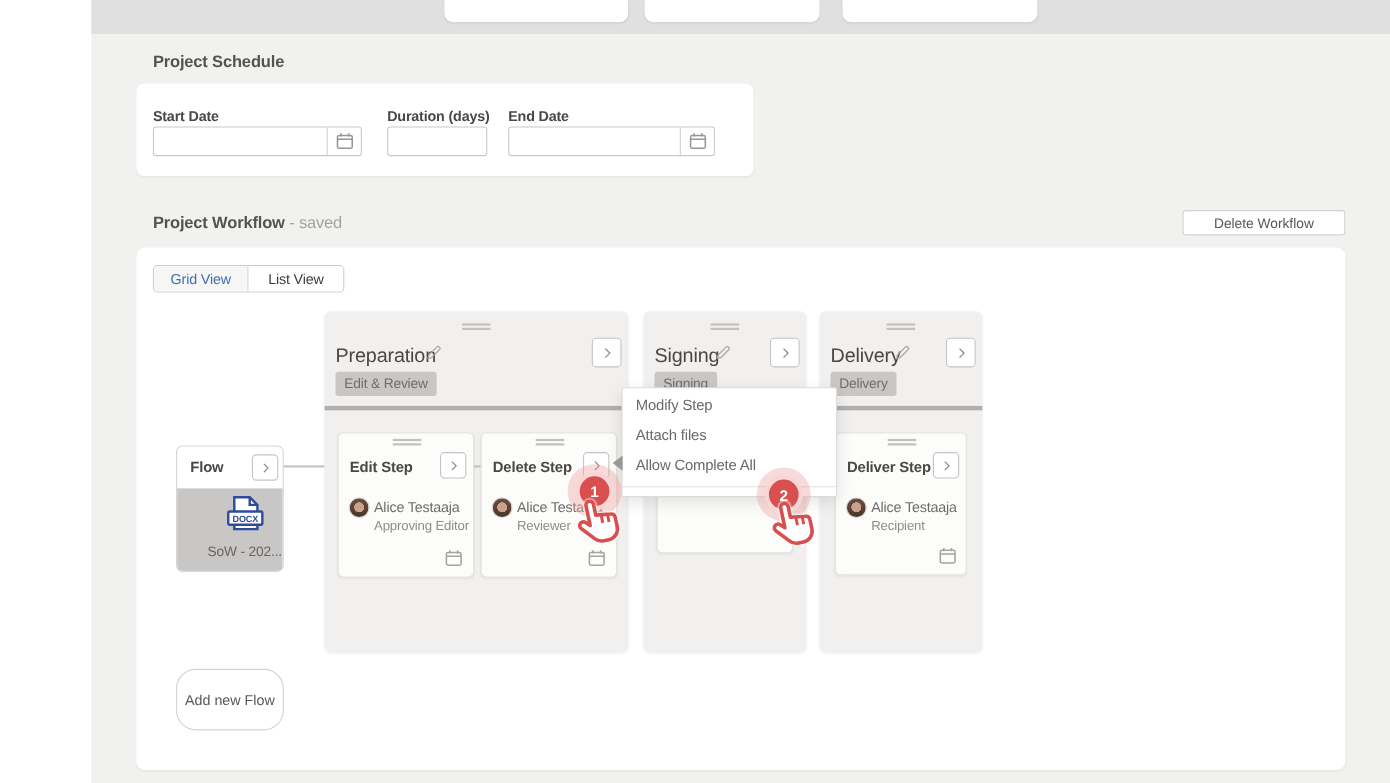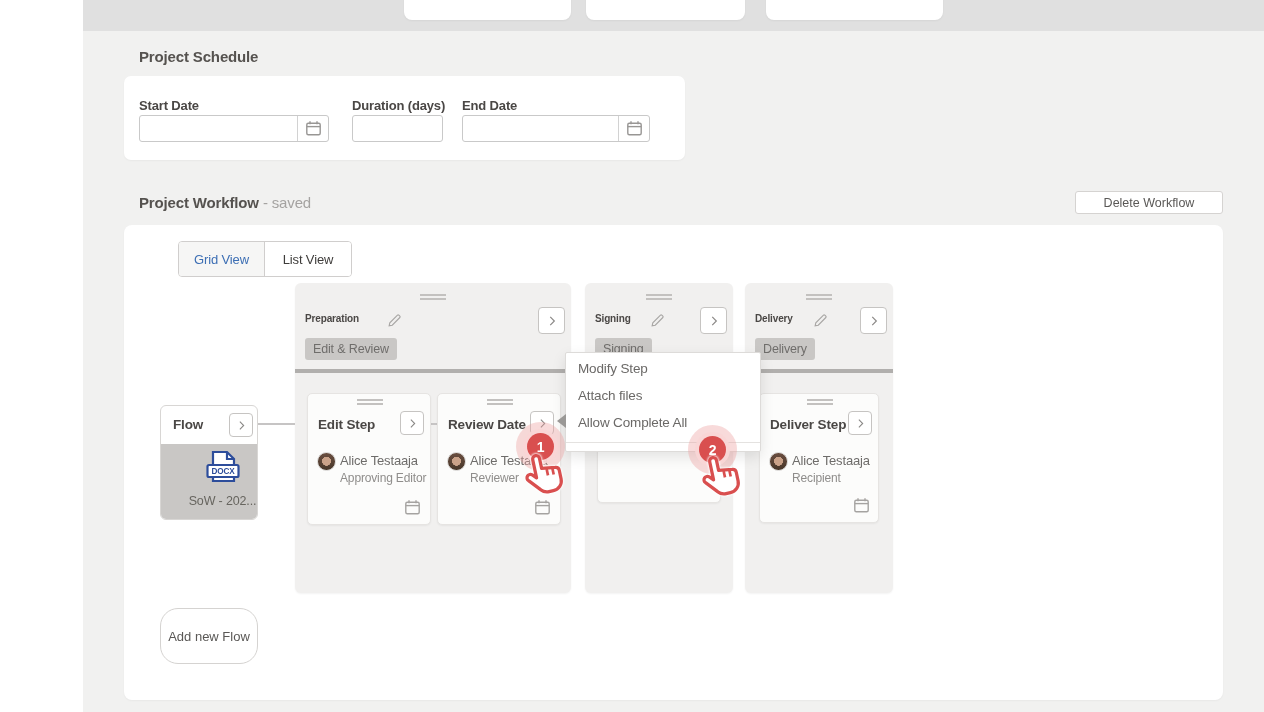--- a/index.html
+++ b/index.html
@@ -27,29 +27,29 @@
   .card { background:#fff; border-radius:7px; box-shadow:0 1px 2px rgba(0,0,0,.04); }
 
   .field-label { font-size:13px; font-weight:700; color:#4a4745; }
   .date-input { background:#fff; border:1px solid #c9c9c9; border-radius:3px; height:27px; }
   .date-input input { border:none; outline:none; background:transparent; width:100%; height:100%; font-family:inherit; font-size:13px; padding:0 8px; }
   .cal-seg { position:absolute; right:0; top:0; bottom:0; width:31px; border-left:1px solid #d2d2d2; display:flex; align-items:center; justify-content:center; }
 
   .btn { background:#fff; border:1px solid #d5d3d1; border-radius:3px; color:#5a5856; font-family:inherit; font-size:12.5px; display:flex; align-items:center; justify-content:center; cursor:pointer; }
 
   
-  .tabs { display:flex; border:1px solid #d0cecd; border-radius:4px; overflow:hidden; height:36px; background:#fff;margin-left:39px; }
+  .tabs { display:flex; border:1px solid #d0cecd; border-radius:4px; overflow:hidden; height:25px; background:#fff; }
   .tab { width:86px; display:flex; align-items:center; justify-content:center; font-size:13px; cursor:pointer; }
   .tab.active { color:#3d6fb4; background:#f6f6f5; border-right:1px solid #d0cecd; }
   .tab.inactive { color:#3e3c3a; background:#fff; }
 
   
   .wf-col { background:#f1f0ef; border-radius:6px; box-shadow:0 1px 2px rgba(0,0,0,.05); z-index:1; }
   .drag-handle { width:26px; height:6px; border-top:2px solid #c3c1bf; border-bottom:2px solid #c3c1bf; }
-  .col-title { font-size:10px; font-weight:700; color:#4a4745; }
+  .col-title { font-size:18px; font-weight:400; color:#4a4745; }
   .chev-btn { background:#fff; border:1px solid #c6c4c2; border-radius:4px; display:flex; align-items:center; justify-content:center; cursor:pointer; }
   .badge { display:inline-flex; align-items:center; height:22px; padding:0 8px; background:#c9c7c5; border-radius:3px; font-size:12.5px; color:#6f6d6b; }
   .col-bar { position:absolute; left:0; right:0; top:86px; height:4px; background:#b1afad; }
 
   .step-card { background:#fcfcfb; border:1px solid #e6e4e2; border-radius:5px; box-shadow:0 1px 2px rgba(0,0,0,.05); z-index:3; }
   .step-title { font-size:13.5px; font-weight:700; color:#4a4745; }
   .assignee-name { font-size:13px; color:#6e6c6a; }
   .assignee-role { font-size:12px; color:#8f8d8b; }
   .avatar { width:19px; height:19px; border-radius:50%;
     background: radial-gradient(circle at 50% 48%, #caa289 0 36%, rgba(0,0,0,0) 38%),
@@ -229,21 +229,21 @@
         <rect x="1.8" y="3.2" width="13.4" height="11.6" rx="1.5"></rect>
         <line x1="1.8" y1="6.6" x2="15.2" y2="6.6"></line>
         <line x1="5" y1="1.2" x2="5" y2="4.2"></line>
         <line x1="12" y1="1.2" x2="12" y2="4.2"></line>
       </g>
     </svg>
 </div>
 
 <div class="abs step-card" style="left:437px; top:393px; width:124px; height:132px;">
   <div class="abs drag-handle" style="left:49px; top:5px;"></div>
-  <div class="abs step-title" style="left:10px; top:23px;">Review Date</div>
+  <div class="abs step-title" style="left:10px; top:23px;">Delete Step</div>
   <div class="abs chev-btn" style="left:92px; top:17px; width:24px; height:24px;">
     <svg width="13" height="13" viewBox="0 0 24 24">
         <polyline points="9,5 16,12 9,19" fill="none" stroke="#8a8886" stroke-width="2"></polyline>
       </svg>
   </div>
   <div class="abs avatar" style="left:9px; top:58px;"></div>
   <div class="abs assignee-name" style="left:32px; top:59px;">Alice Testaaja</div>
   <div class="abs assignee-role" style="left:32px; top:77px;">Reviewer</div>
   <svg class="abs" style="left:96px; top:105px;" width="17" height="17" viewBox="0 0 17 17">
       <g fill="none" stroke="#a5a3a1" stroke-width="1.4">

